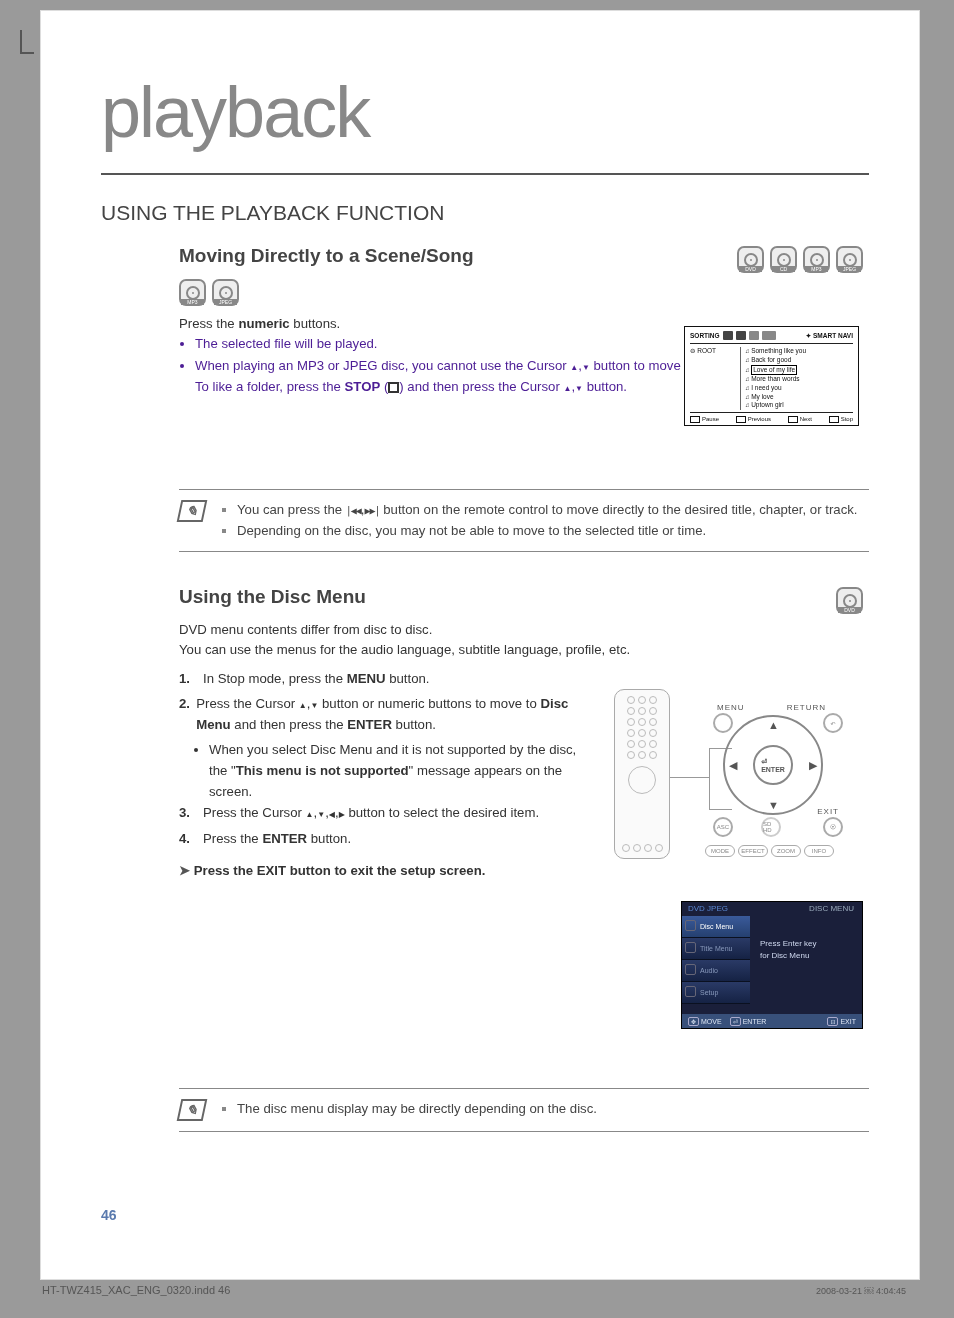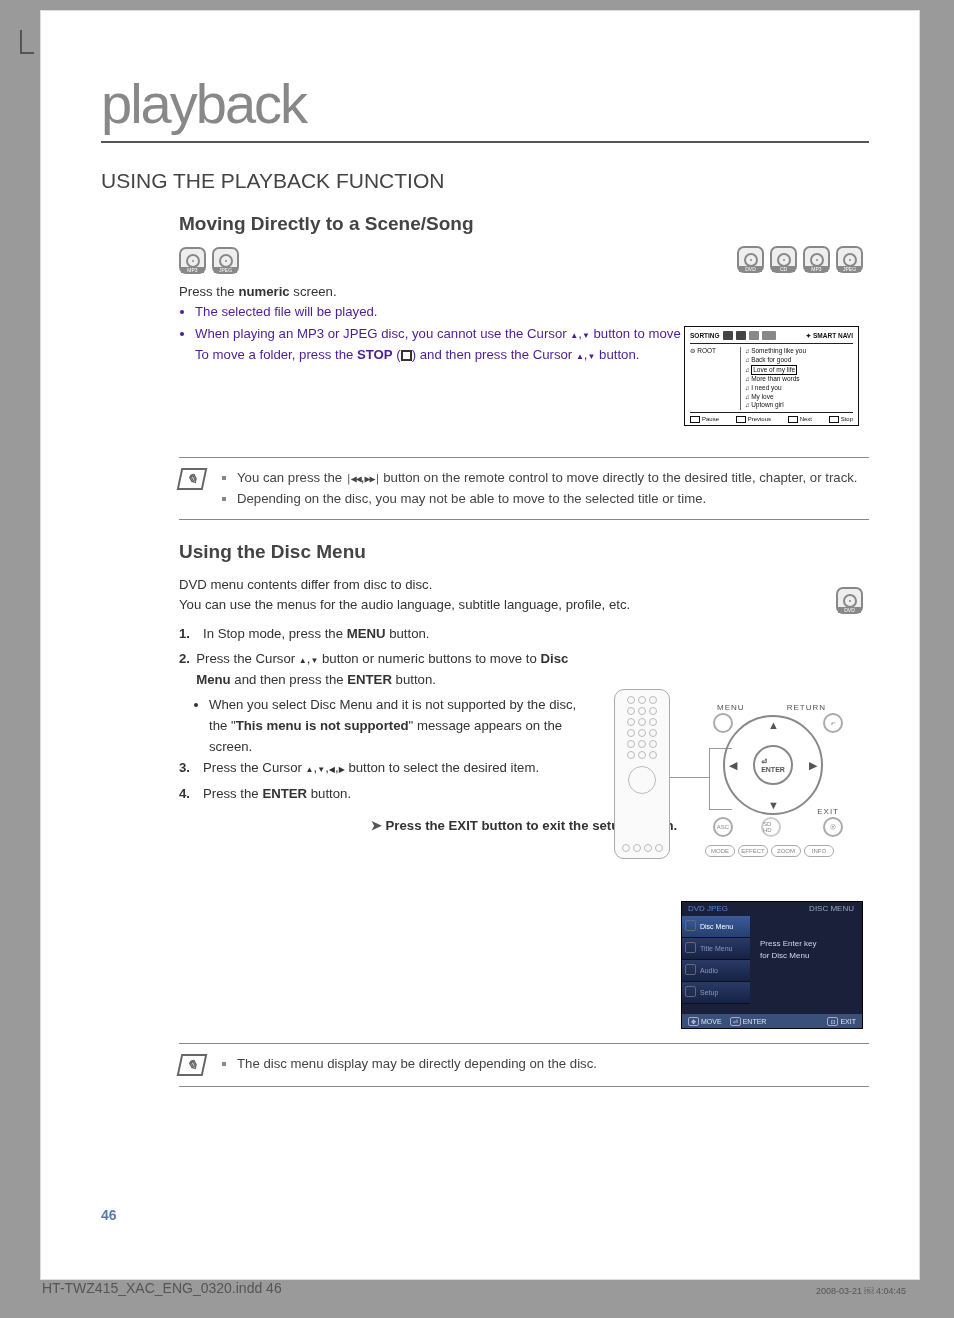--- a/index.html
+++ b/index.html
@@ -23,26 +23,26 @@
     position: absolute;
     left: 20px; top: 30px;
     width: 2px; height: 24px; background: #555;
   }
   .page-mark-top {
     position: absolute;
     left: 22px; top: 52px;
     width: 12px; height: 2px; background: #555;
   }
   .head {
-    font-size: 56px;
+    font-size: 72px;
     font-weight: 300;
     letter-spacing: -2px;
     color: #888;
     border-bottom: 2px solid #555;
-    padding-bottom: 5px;
+    padding-bottom: 20px;
     margin-bottom: 26px;
     font-family: "Helvetica Neue", Arial, sans-serif;
   }
   .section-title {
     font-size: 21px;
     font-weight: 400;
     color: #444;
     text-transform: uppercase;
     margin-bottom: 20px;
   }
@@ -101,26 +101,26 @@
   }
   .note-block.last { margin-top: 28px; }
   .note-icon {
     width: 26px; height: 22px; border:2px solid #666; transform: skewX(-12deg);
     display:flex;align-items:center;justify-content:center;
     font-size:14px;color:#666;font-style:italic;font-weight:700;
     flex-shrink:0;
   }
   .note-list { list-style: square; padding-left: 18px; line-height:1.55; color:#444;}
   .note-list li::marker{color:#888;}
-  .disc2 { margin-top: 21px; }
+  .disc2 { margin-top: 34px; }
   .ol { font-size: 13.2px; color:#333; line-height:1.6; }
   .ol .step { display:flex; gap:6px; margin-bottom:4px; }
   .ol .num { font-weight:700; width:18px; }
   .ol .sbul { list-style: disc; padding-left:30px; }
-  .arrowtip { font-size:13.2px; font-weight:700; color:#333; margin-top:14px;text-align:center; }
+  .arrowtip { font-size:13.2px; font-weight:700; color:#333; margin-top:14px; }
   .arrowtip::before { content:"➤ "; color:#555;}
   .remote-fig {
     position:absolute; right:56px; top:676px;
     width:252px; height:180px;
     border:0;
   }
   .remote-fig .remote {
     position:absolute; left:3px; top:2px; width:56px; height:170px;
     border:1px solid #aaa; border-radius:10px; background:#fafafa;
     display:flex;flex-direction:column;align-items:center;padding:6px 3px;gap:3px;
@@ -150,21 +150,21 @@
   .menu-fig .tab.active{background:linear-gradient(#3a5a9a,#254070);color:#fff;}
   .menu-fig .tab .ic{position:absolute;left:3px;top:4px;width:11px;height:11px;border:1px solid #667;border-radius:2px;}
   .menu-fig .hdr{position:absolute;left:6px;top:2px;color:#5a86d0;font-size:8px;}
   .menu-fig .hdr2{position:absolute;right:8px;top:2px;color:#9ab;font-size:8px;}
   .menu-fig .msg{position:absolute;left:78px;top:36px;color:#cfd8ee;font-size:8px;line-height:1.5;}
   .menu-fig .foot{position:absolute;left:0;right:0;bottom:0;height:14px;background:#38507a;color:#dde6f5;font-size:7px;display:flex;align-items:center;padding:0 6px;justify-content:space-between;}
   .menu-fig .foot .grp{display:flex;gap:8px;}
   .menu-fig .foot .k{display:inline-block;border:1px solid #aac;border-radius:2px;padding:0 2px;margin-right:2px;font-size:6px;}
 
   .pg-num { position:absolute; left:60px; bottom:56px; font-size:14px; font-weight:700; color:#5a7aae;}
-  .foot-l { position:absolute; left:42px; bottom:22px; font-size:14px; color:#555;}
+  .foot-l { position:absolute; left:42px; bottom:22px; font-size:11px; color:#555;}
   .foot-r { position:absolute; right:48px; bottom:22px; font-size:9px; color:#555;}
   .tri::before{content:"▲";font-size:8px;}
   .trid::before{content:"▼";font-size:8px;}
   .tril::before{content:"◀";font-size:8px;}
   .trir::before{content:"▶";font-size:8px;}
   .skipi{font-family:monospace;font-size:10px;letter-spacing:-1px;}
   .stopbox{display:inline-block;width:11px;height:11px;border:2px solid #333;vertical-align:-2px;}
 </style>
 </head>
 <body>
@@ -206,27 +206,27 @@
         </div>
       <div class="disc-icon">
           <span class="circ"></span>
           <span class="lab">JPEG</span>
         </div>
     </div>
 
     <div class="twocol">
       <div class="left">
         <p class="body-text">
-          <span>Press the </span><b>numeric</b><span> screen.</span>
+          <span>Press the </span><b>numeric</b><span> buttons.</span>
         </p>
         <ul class="bul">
           <li>The selected file will be played.</li>
           <li>
             <span>When playing an MP3 or JPEG disc, you cannot use the Cursor </span><span class="tri"></span>,<span class="trid"></span><span> button to move to a folder.</span><br>
-            <span>To move a folder, press the </span><b>STOP</b><span> (</span><span class="stopbox"></span><span>) and then press the Cursor </span><span class="tri"></span>,<span class="trid"></span><span> button.</span>
+            <span>To like a folder, press the </span><b>STOP</b><span> (</span><span class="stopbox"></span><span>) and then press the Cursor </span><span class="tri"></span>,<span class="trid"></span><span> button.</span>
           </li>
         </ul>
       </div>
     </div>
   </div>
 
   <div class="sortbox">
     <div class="top">
       <span>SORTING</span>
       <span class="tab"></span>

